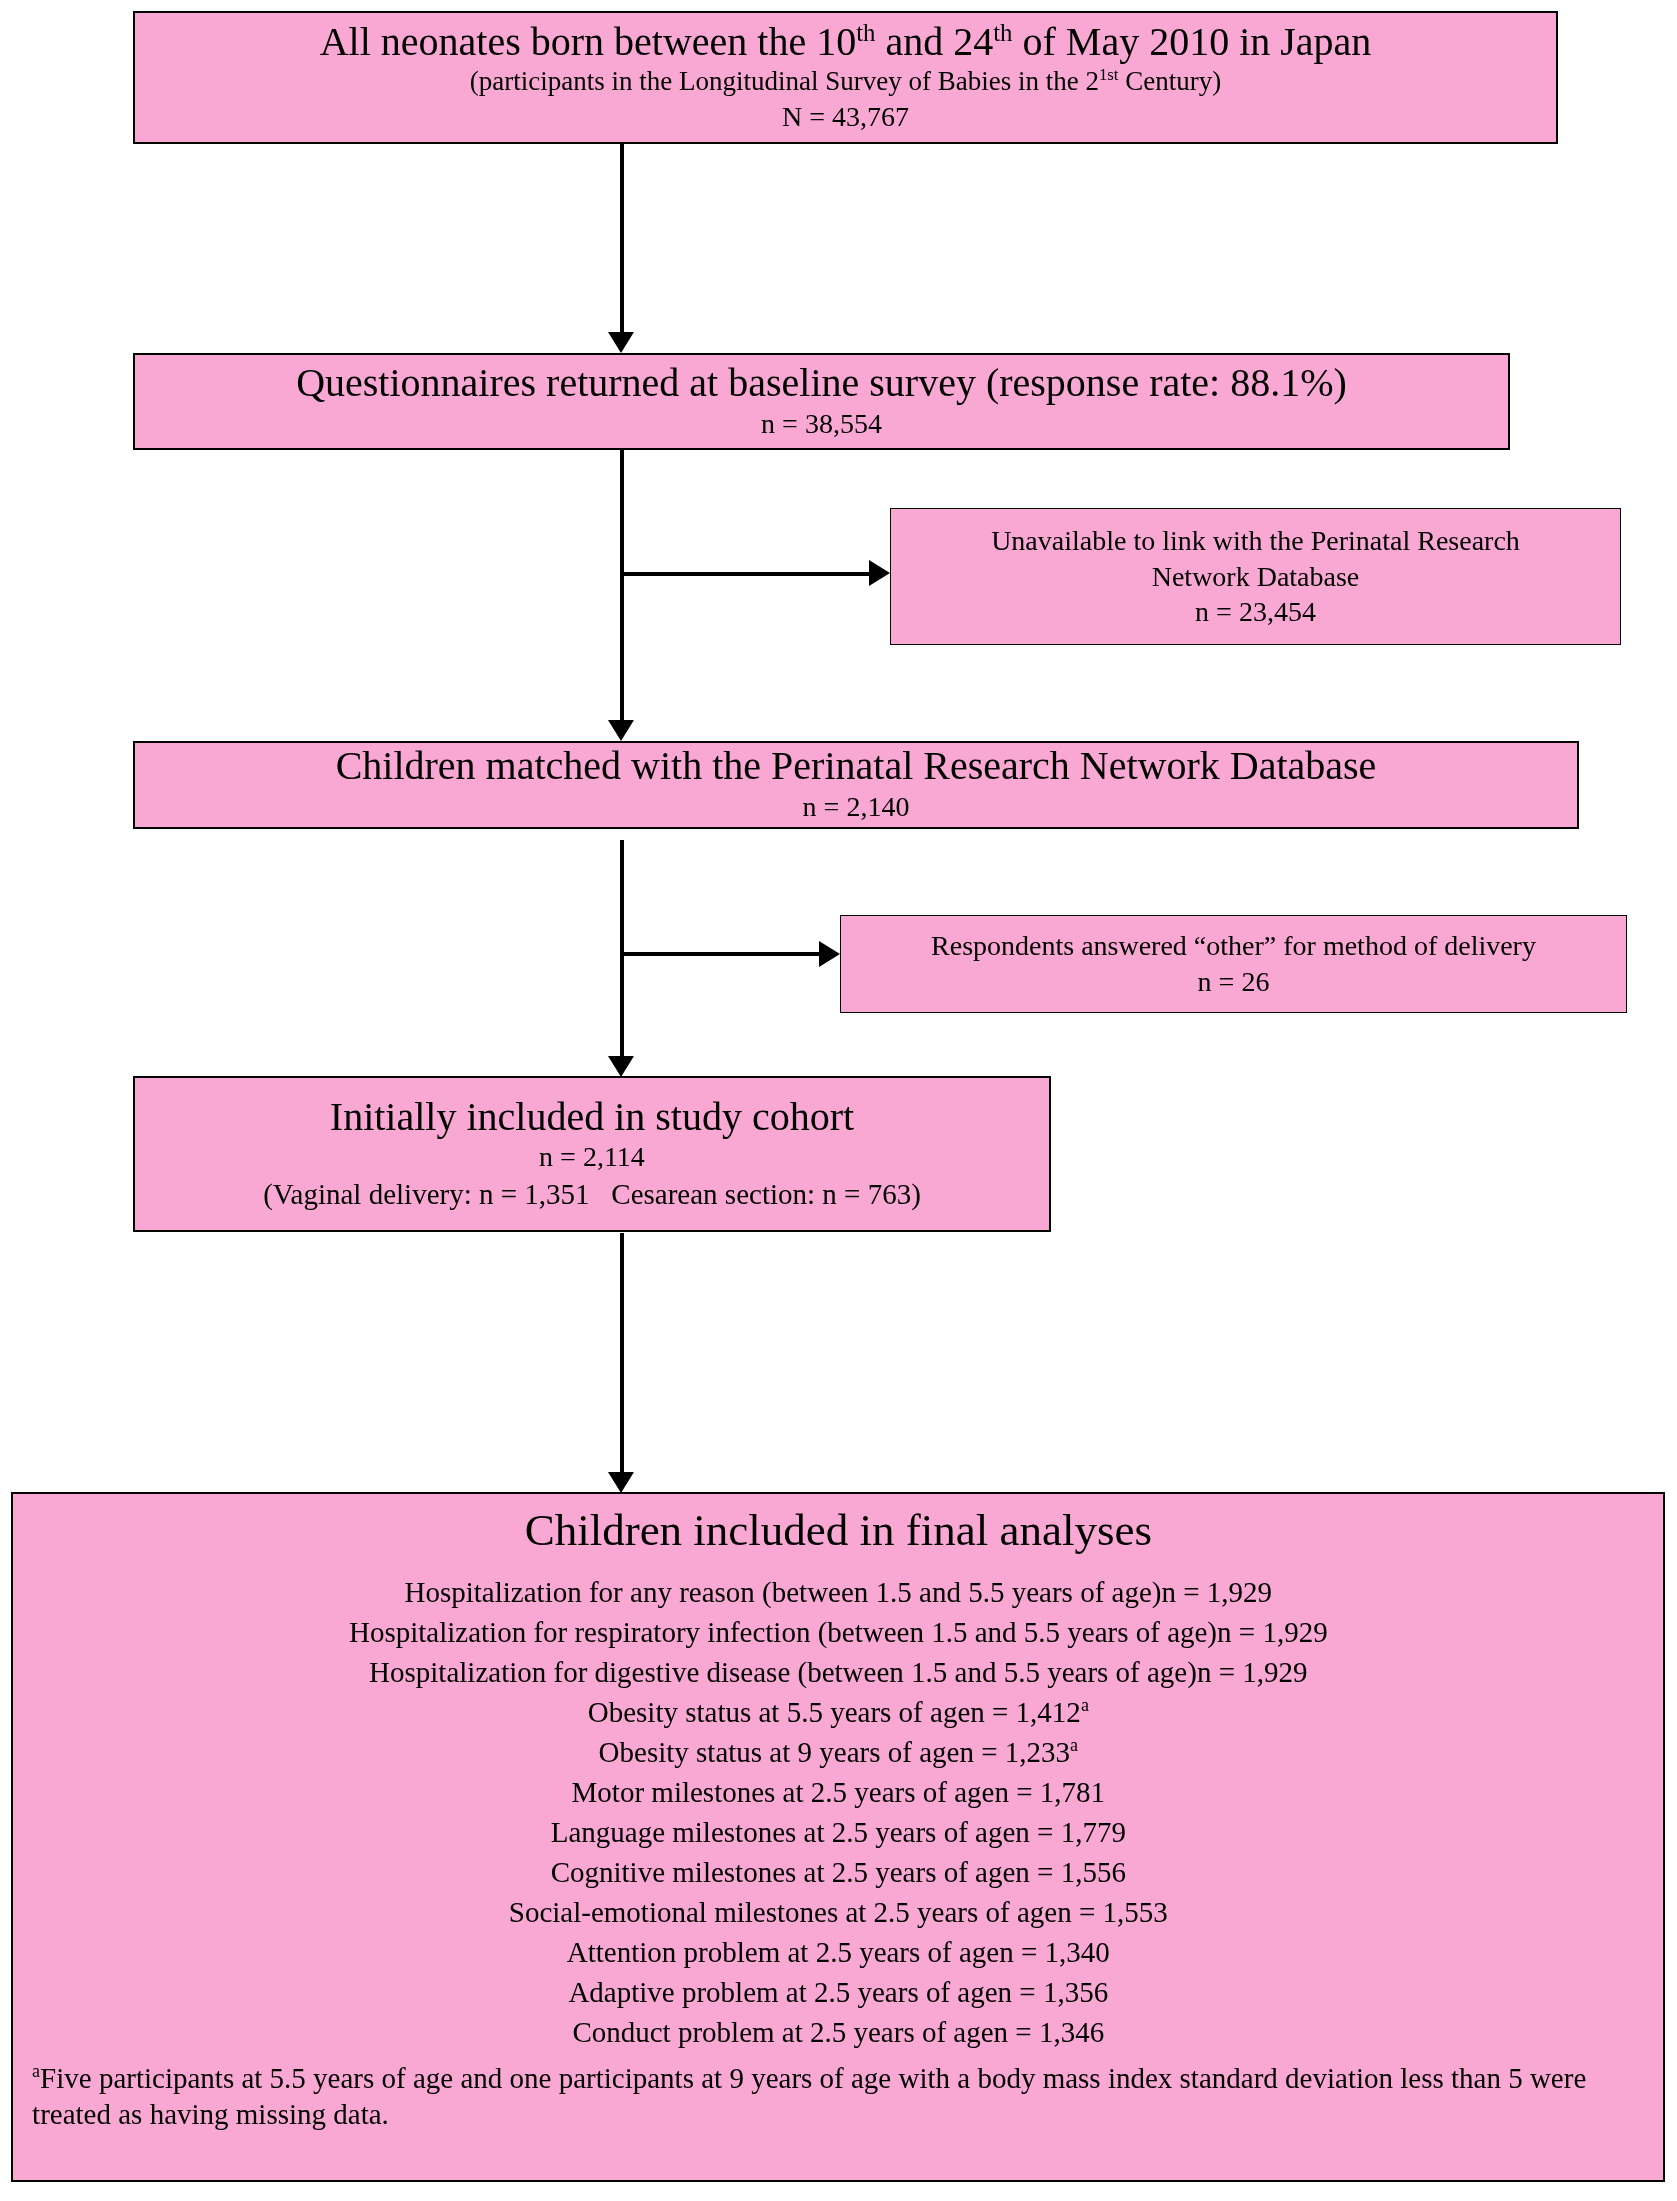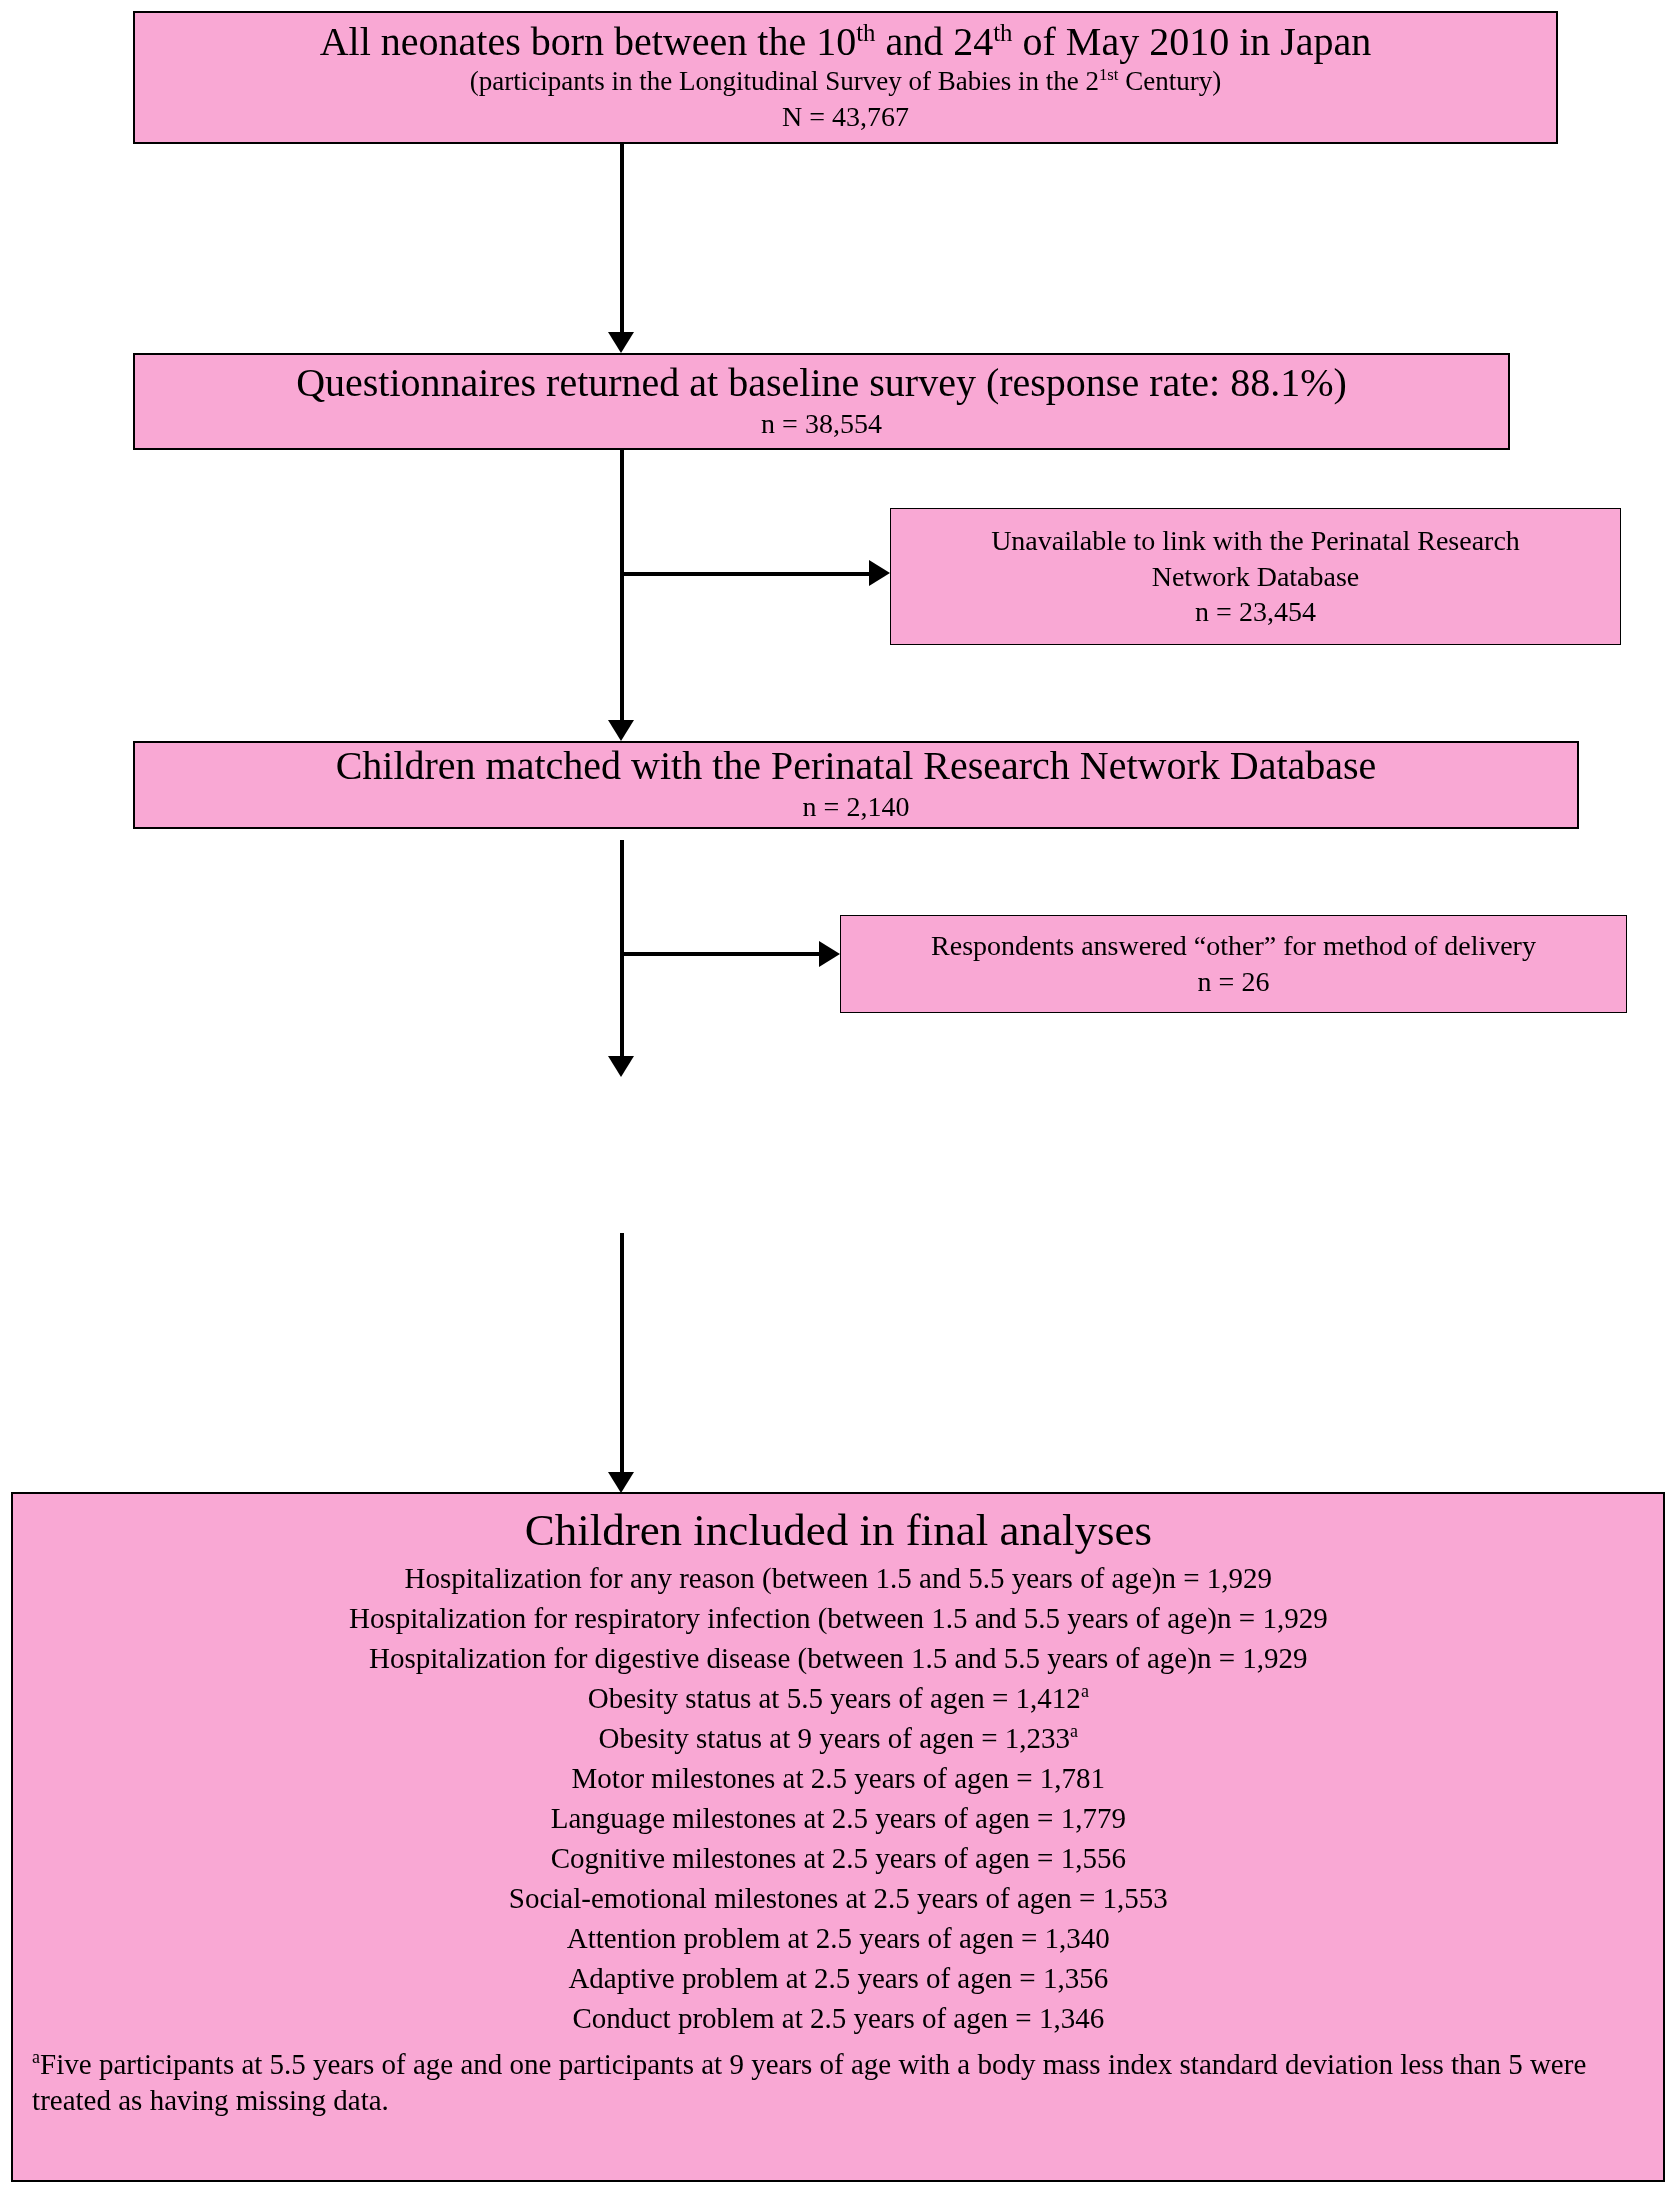--- a/index.html
+++ b/index.html
@@ -43,21 +43,21 @@
     position: absolute; width: 0; height: 0;
     border-top: 13px solid transparent;
     border-bottom: 13px solid transparent;
     border-left: 21px solid #000000;
   }
 
   .final-box {
     justify-content: flex-start;
     padding: 9.4px 15px 9.4px;
   }
-  .f-title { font-size: 45px; line-height: 1.22; margin-bottom: 0; }
+  .f-title { font-size: 45px; line-height: 1.22; margin-bottom: 14px; }
   .f-items { width: 100%; }
   .frow {
     display: flex;
     justify-content: center;
     align-items: baseline;
     font-size: 29px;
     line-height: 40px;
     width: 100%;
   }
   .footnote {
@@ -109,20 +109,25 @@
   <div class="head-down" style="left:608px; top:1056px;"></div>
 
   <div class="hline" style="left:621px; top:952px; width:198px;"></div>
   <div class="head-right" style="left:819px; top:941px;"></div>
 
   <div class="box sidebox" style="left:840px; top:915px; width:787px; height:98px;">
     <div class="t-side">Respondents answered “other” for method of delivery</div>
     <div class="t-side">n = 26</div>
   </div>
 
+  <div class="box" style="left:133px; top:1076px; width:918px; height:156px;">
+    <div class="t-main">Initially included in study cohort</div>
+    <div class="t-n">n = 2,114</div>
+    <div class="t-detail">(Vaginal delivery: n = 1,351   Cesarean section: n = 763)</div>
+  </div>
 
   <div class="vline" style="left:620px; top:1233px; height:241px;"></div>
   <div class="head-down" style="left:608px; top:1472px;"></div>
 
   <div class="box final-box" style="left:11.3px; top:1492px; width:1654px; height:690px;">
     <div class="f-title">Children included in final analyses</div>
 
     <div class="f-items">
       <div class="frow">
         <span>Hospitalization for any reason (between 1.5 and 5.5 years of age)</span>

